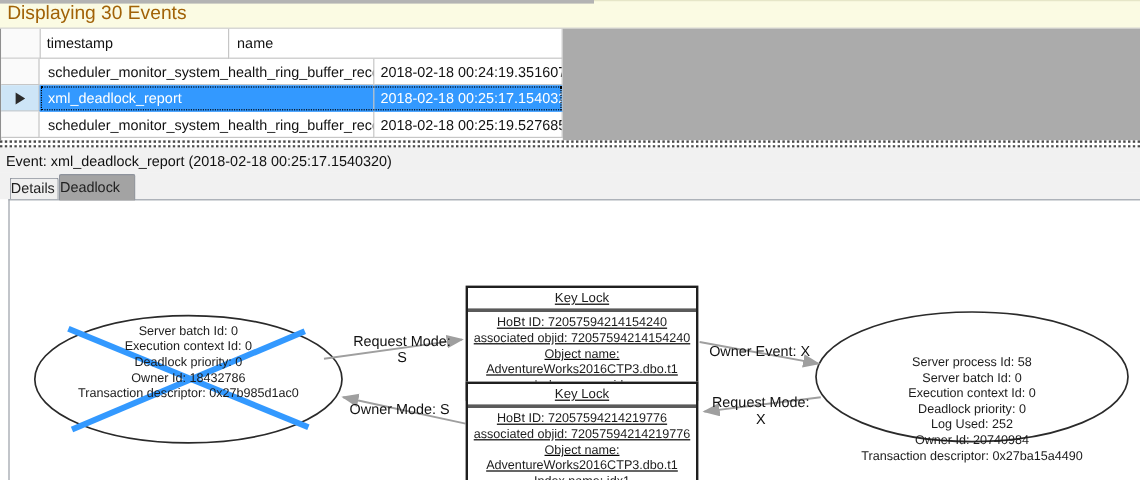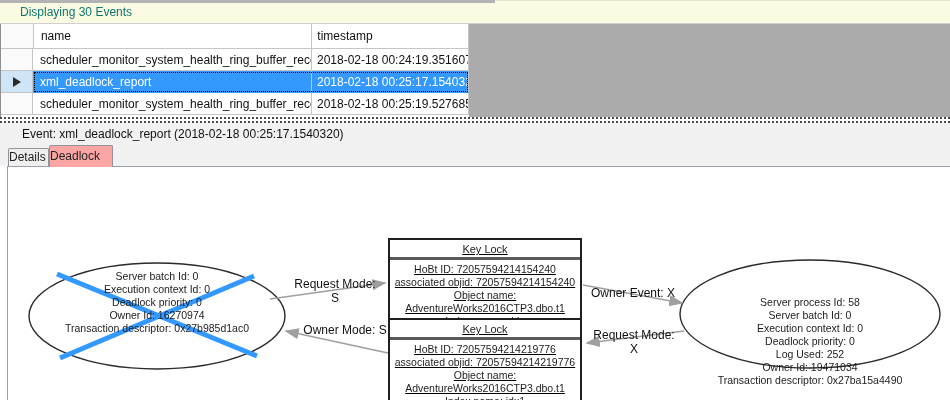--- a/index.html
+++ b/index.html
@@ -5,21 +5,21 @@
   * { margin:0; padding:0; box-sizing:border-box; }
   html,body { width:950px; height:400px; font-family:"Liberation Sans",sans-serif; background:#fff; overflow:hidden; }
   #app { position:relative; width:950px; height:400px; background:#fff; }
 
   
   .top-strip { position:absolute; left:0; top:0; width:495px; height:3px; background:#b3b3b3; }
 
   
   .header-bar { position:absolute; left:0; top:0; width:950px; height:24px; background:#fbfbe3;
     border-top:1px solid #e6e6c8; border-bottom:1px solid #cfcfcf; display:flex; align-items:center; }
-  .header-bar span { padding-left:20px; font-size:12px; color:#0f766e; }
+  .header-bar span { padding-left:6px; font-size:16px; color:#a16207; }
 
   
   .grid-region { position:absolute; left:0; top:24px; width:950px; height:93px; background:#ababab; }
   .grid-table { position:absolute; left:0; top:0; width:469px; height:93px; background:#fff; border-left:1px solid #8f8f8f; }
   .grid-hrow { display:flex; height:25px; }
   .grid-row  { display:flex; height:22px; }
   .gcell { border-right:1px solid #c6c6c6; border-bottom:1px solid #c6c6c6; font-size:12px; color:#111;
     display:flex; align-items:center; overflow:hidden; white-space:nowrap; }
   .c-sel  { width:33px; background:#fafafa; justify-content:center; }
   .c-name { width:279px; padding-left:7px; }
@@ -30,28 +30,28 @@
   .grid-row.selected .c-sel { background:#cde5f7; border-bottom-color:#c6c6c6; }
   .tri { width:0; height:0; border-left:8px solid #2b2b2b; border-top:5px solid transparent; border-bottom:5px solid transparent; }
 
   
   .splitter { position:absolute; left:0; top:117px; width:950px; height:6px; background:#fff;
     border-top:2px dotted #4a4a4a; border-bottom:2px dotted #4a4a4a; cursor:row-resize; }
 
   
   .event-bar { position:absolute; left:0; top:123px; width:950px; height:21px; background:#f1f1f1;
     display:flex; align-items:center; }
-  .event-bar span { padding-left:22px; font-size:12px; color:#111; }
+  .event-bar span { padding-left:5px; font-size:12px; color:#111; }
 
   
   .tabstrip { position:absolute; left:0; top:144px; width:950px; height:22px; background:#f1f1f1; }
   .tab { position:absolute; font-size:12px; color:#222; text-align:left;
     border:1px solid #8e939c; border-bottom:none; border-radius:2px 2px 0 0; cursor:default; }
   .tab-inactive { left:8px; top:4px; width:41px; height:18px; line-height:17px; background:#efefef; z-index:1; }
-  .tab-active { left:49px; top:1px; width:64px; height:22px; line-height:20px; background:#fca5a5; z-index:3; }
+  .tab-active { left:49px; top:1px; width:64px; height:22px; line-height:20px; background:#a3a3a3; z-index:3; }
 
   
   .pane { position:absolute; left:7px; top:166px; width:943px; height:234px; background:#fff;
     border-top:1px solid #9aa0a8; border-left:1px solid #9aa0a8; z-index:2; }
 
   
   .graph-svg { position:absolute; left:7px; top:166px; width:943px; height:234px; z-index:4; }
 
   
   .node-text { position:absolute; z-index:5; text-align:center; font-size:10.5px; line-height:13px; color:#1c1c1c; }
@@ -67,22 +67,22 @@
 
   <div class="header-bar">
     <span>Displaying 30 Events</span>
   </div>
   <div class="top-strip"></div>
 
   <div class="grid-region">
     <div class="grid-table">
       <div class="grid-hrow">
         <div class="gcell c-sel"></div>
+        <div class="gcell c-ts">timestamp</div>
         <div class="gcell c-name">name</div>
-        <div class="gcell c-ts">timestamp</div>
       </div>
 
       <div class="grid-row">
         <div class="gcell c-sel"></div>
         <div class="row-cells">
           <div class="gcell c-name">scheduler_monitor_system_health_ring_buffer_recorded</div>
           <div class="gcell c-ts">2018-02-18 00:24:19.3516078</div>
         </div>
       </div>
 
@@ -137,31 +137,31 @@
     <line x1="263" y1="133" x2="378" y2="117" stroke="#9f9f9f" stroke-width="1.6" marker-end="url(#ah)"></line>
     <line x1="381" y1="187" x2="279" y2="165" stroke="#9f9f9f" stroke-width="1.6" marker-end="url(#ah)"></line>
     <line x1="576" y1="119" x2="675" y2="137" stroke="#9f9f9f" stroke-width="1.6" marker-end="url(#ah)"></line>
     <line x1="677" y1="165" x2="580" y2="177" stroke="#9f9f9f" stroke-width="1.6" marker-end="url(#ah)"></line>
   </svg>
 
   <div class="node-text" style="left:42px; top:270px; width:230px;">
     <div>Server batch Id: 0</div>
     <div>Execution context Id: 0</div>
     <div>Deadlock priority: 0</div>
-    <div>Owner Id: 16270974</div>
+    <div>Owner Id: 18432786</div>
     <div>Transaction descriptor: 0x27b985d1ac0</div>
   </div>
 
   <div class="node-text" style="left:695px; top:268px; width:230px;margin-top:28px;">
     <div>Server process Id: 58</div>
     <div>Server batch Id: 0</div>
     <div>Execution context Id: 0</div>
     <div>Deadlock priority: 0</div>
     <div>Log Used: 252</div>
-    <div>Owner Id: 19471034</div>
+    <div>Owner Id: 20740984</div>
     <div>Transaction descriptor: 0x27ba15a4490</div>
   </div>
 
   <div class="lockbox" style="left:388px; top:238px;">
     <div class="ltitle">Key Lock</div>
     <div class="lbody">
       <div>HoBt ID: 72057594214154240</div>
       <div>associated objid: 72057594214154240</div>
       <div>Object name: AdventureWorks2016CTP3.dbo.t1</div>
       <div>Index name: cidx</div>
@@ -172,17 +172,17 @@
     <div class="ltitle">Key Lock</div>
     <div class="lbody">
       <div>HoBt ID: 72057594214219776</div>
       <div>associated objid: 72057594214219776</div>
       <div>Object name: AdventureWorks2016CTP3.dbo.t1</div>
       <div>Index name: idx1</div>
     </div>
   </div>
 
   <div class="edge-label" style="left:292px; top:277px; width:86px;">Request Mode: S</div>
-  <div class="edge-label" style="left:290px; top:323px; width:86px;margin-left:12px;">Owner Mode: S</div>
+  <div class="edge-label" style="left:290px; top:334px; width:86px;">Owner Mode: S</div>
   <div class="edge-label" style="left:590px; top:286px; width:86px;">Owner Event: X</div>
   <div class="edge-label" style="left:588px; top:328px; width:92px;">Request Mode: X</div>
 
 </div>
 
 </body></html>

